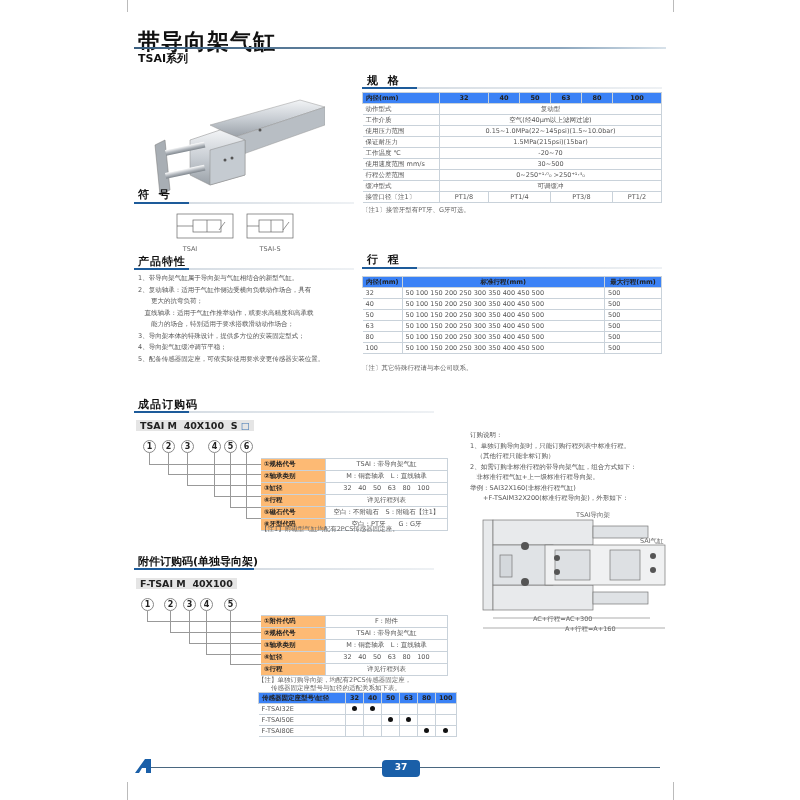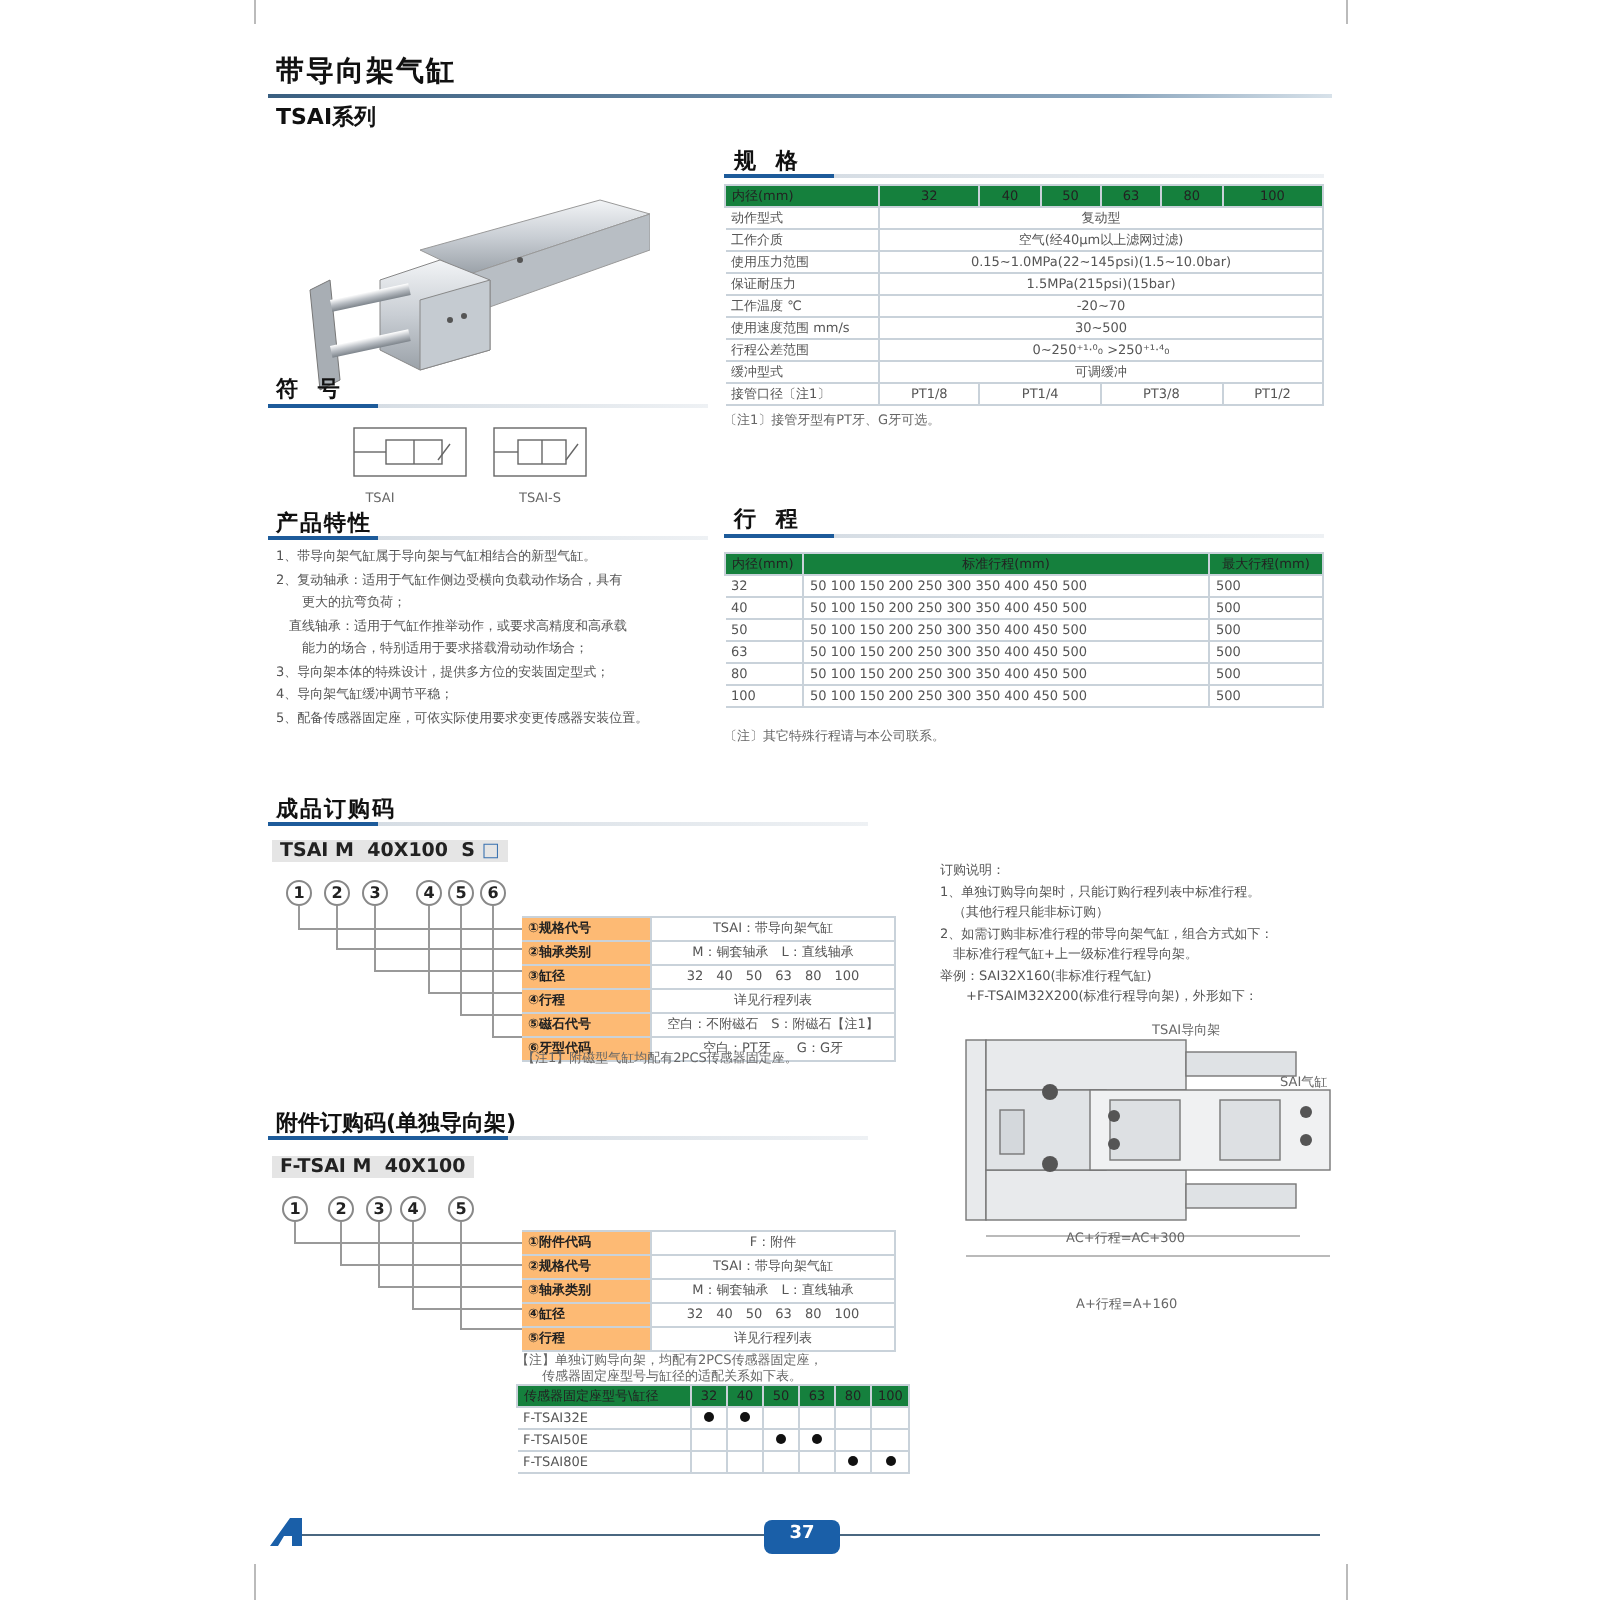--- a/index.html
+++ b/index.html
@@ -1,26 +1,26 @@
 <!DOCTYPE html>
 <html><head>
 <meta charset="utf-8">
 <style>
   html,body{margin:0;padding:0;background:#ffffff;}
   body{width:800px;height:800px;position:relative;overflow:hidden;font-family:"DejaVu Sans",sans-serif;color:#333;}
   .abs{position:absolute;}
   .crop{position:absolute;border-color:#bbb;border-style:solid;width:22px;height:22px;}
-  .page-title{left:138px;top:27px;font-size:14px;font-weight:bold;color:#111;letter-spacing:1px;}
+  .page-title{left:138px;top:27px;font-size:22px;font-weight:bold;color:#111;letter-spacing:1px;}
   .title-rule{left:134px;top:47px;width:532px;height:2px;background:linear-gradient(90deg,#3a5f80,#8aa5bd 80%,#d8e2ea);}
   .series{left:138px;top:51px;font-size:11px;font-weight:bold;color:#111;}
   .sec-head{font-size:11px;font-weight:bold;color:#111;letter-spacing:3px;}
   .sec-rule{height:2px;background:linear-gradient(90deg,#1d5b9a 0,#1d5b9a 55px,#d6dde4 55px,#eef1f4 100%);}
   table{border-collapse:collapse;font-size:6.5px;color:#555;}
   td,th{border:1px solid #c9d2da;padding:0 3px;height:10px;line-height:10px;white-space:nowrap;font-weight:normal;}
-  th{background:#15803d;color:#222;font-weight:normal;}
+  th{background:#3b82f6;color:#222;font-weight:bold;}
   tr td:first-child{border-left:none;}
   .spec td.val{text-align:center;}
   .note{font-size:6.5px;color:#666;}
   .product-img{left:150px;top:95px;width:175px;height:105px;}
   .code-line{font-size:9.5px;font-weight:bold;color:#222;background:#e5e5e5;padding:0 4px;}
   .circ{position:absolute;width:11px;height:11px;border:1px solid #888;border-radius:50%;font-size:8px;font-weight:bold;text-align:center;line-height:11px;color:#222;background:#fff;}
   .order-table td{height:11px;line-height:11px;}
   .order-table td.k{background:#fdba74;color:#222;font-weight:bold;width:58px;}
   .order-table td.v{text-align:center;width:115px;}
   .lead{position:absolute;border-left:1px solid #999;border-bottom:1px solid #999;}
@@ -372,21 +372,21 @@
       <circle cx="178" cy="48" r="3"></circle>
         <circle cx="178" cy="62" r="3"></circle>
     </g>
     <line x1="18" y1="110" x2="175" y2="110" stroke="#777" stroke-width="0.6"></line>
     <line x1="8" y1="120" x2="190" y2="120" stroke="#777" stroke-width="0.6"></line>
   </svg>
 </div>
 <div class="abs note" style="left:576px;top:511px;">TSAI导向架</div>
 <div class="abs note" style="left:640px;top:537px;">SAI气缸</div>
 <div class="abs note" style="left:533px;top:615px;">AC+行程=AC+300</div>
-<div class="abs note" style="left:538px;top:625px;margin-top:23px;">A+行程=A+160</div>
+<div class="abs note" style="left:565px;top:625px;">A+行程=A+160</div>
 
 <div class="abs footer-line"></div>
 <div class="abs" style="left:135px;top:758px;">
   <svg width="20" height="14" viewBox="0 0 20 14">
     <polygon points="0,14 10,0 16,0 16,14 11,14 11,9 7,9 4,14" fill="#1a5fa8"></polygon>
   </svg>
 </div>
 <div class="abs page-badge">37</div>
 
 </body></html>

